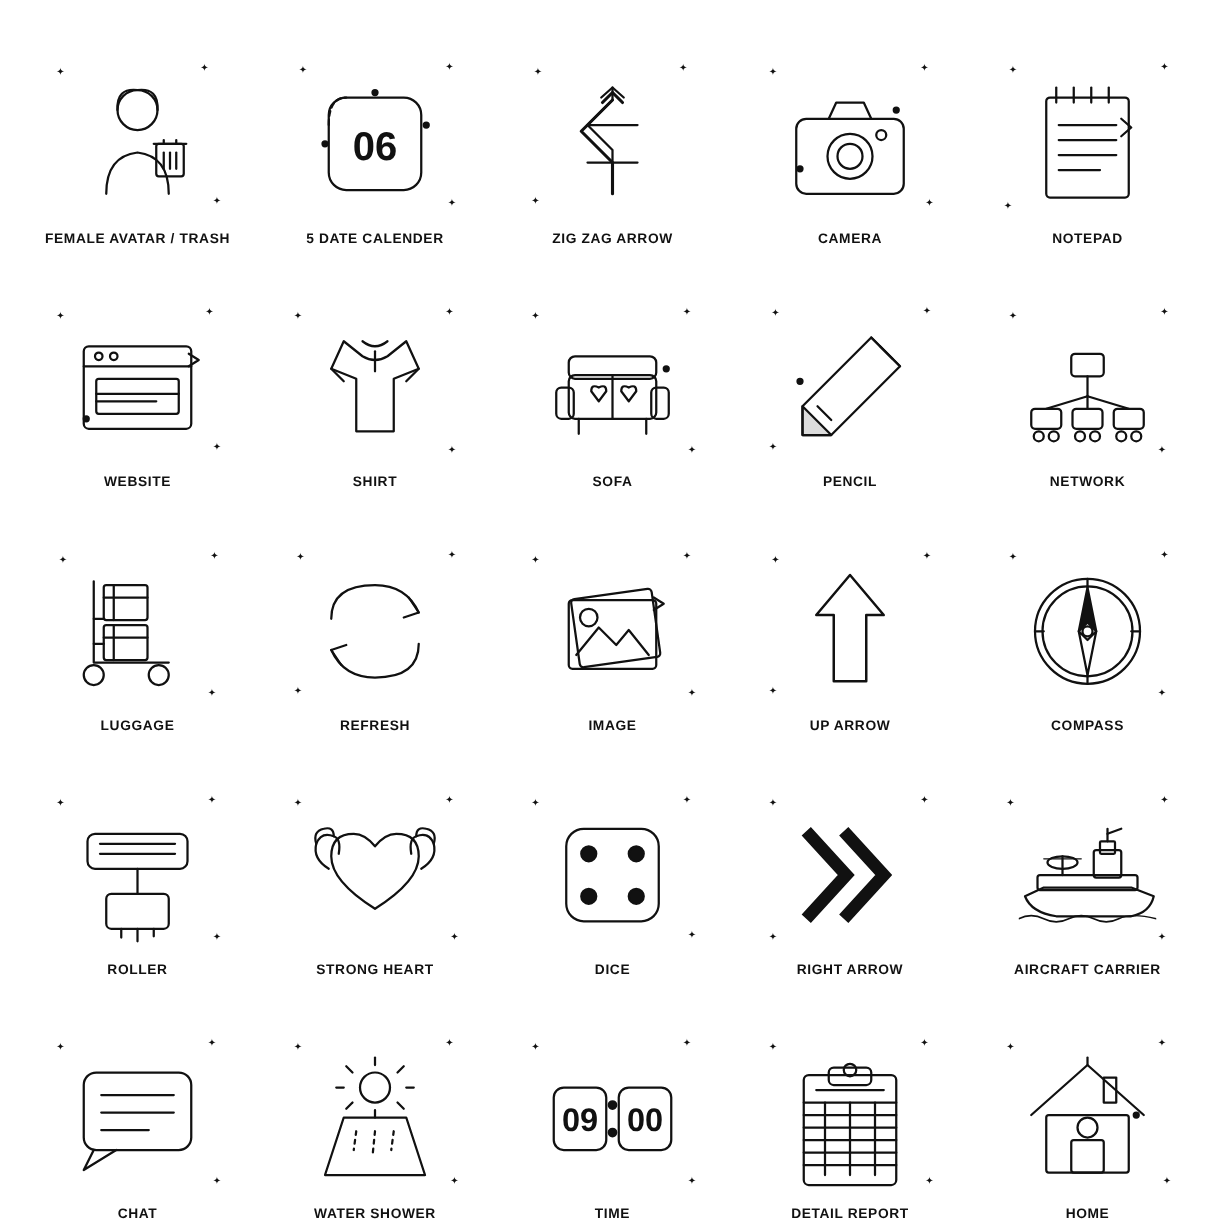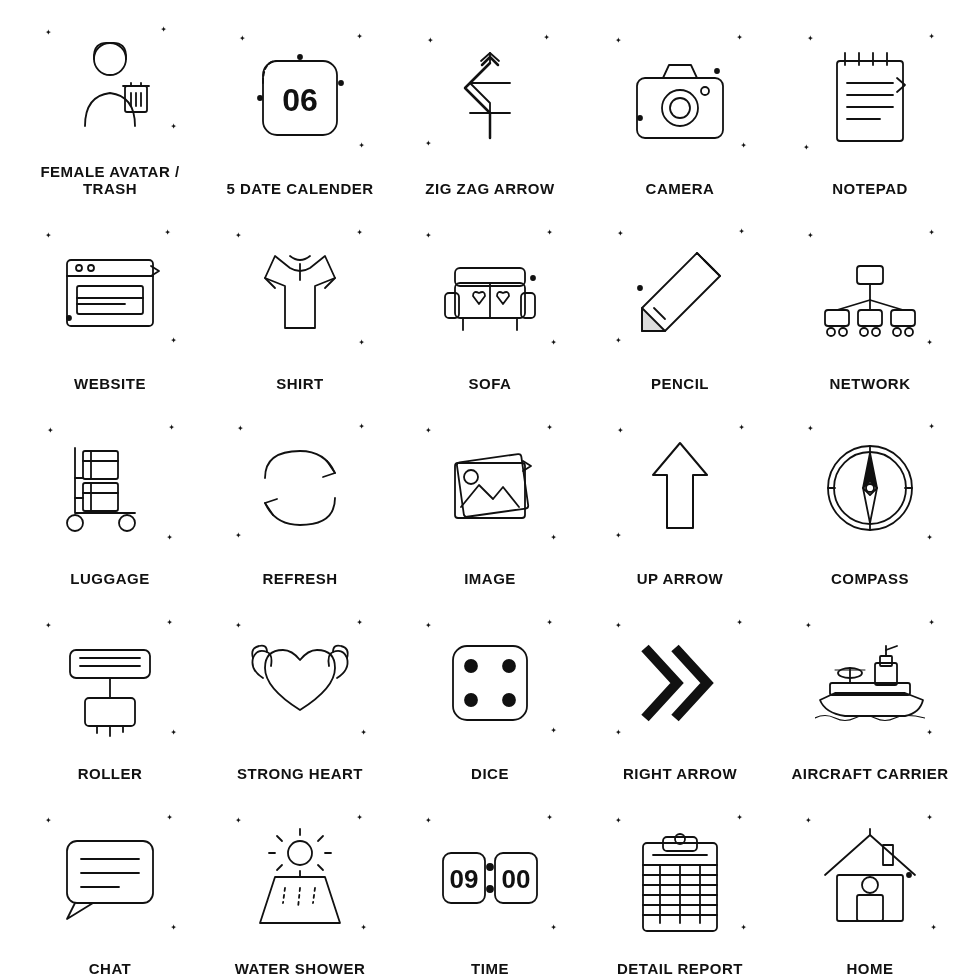--- a/index.html
+++ b/index.html
@@ -29,26 +29,26 @@
     }
     .icon-wrapper {
       width: 150px;
       height: 140px;
       display: flex;
       align-items: center;
       justify-content: center;
       position: relative;
     }
     .icon-label {
-      font-size: 15px;
+      font-size: 11px;
       font-weight: 700;
       letter-spacing: 0.5px;
       text-align: center;
       color: #111;
-      margin-top: 12px;
+      margin-top: 0;
       text-transform: uppercase;
     }
     svg {
       stroke: #111;
       fill: none;
       stroke-width: 1.8;
       stroke-linecap: round;
       stroke-linejoin: round;
     }
     

